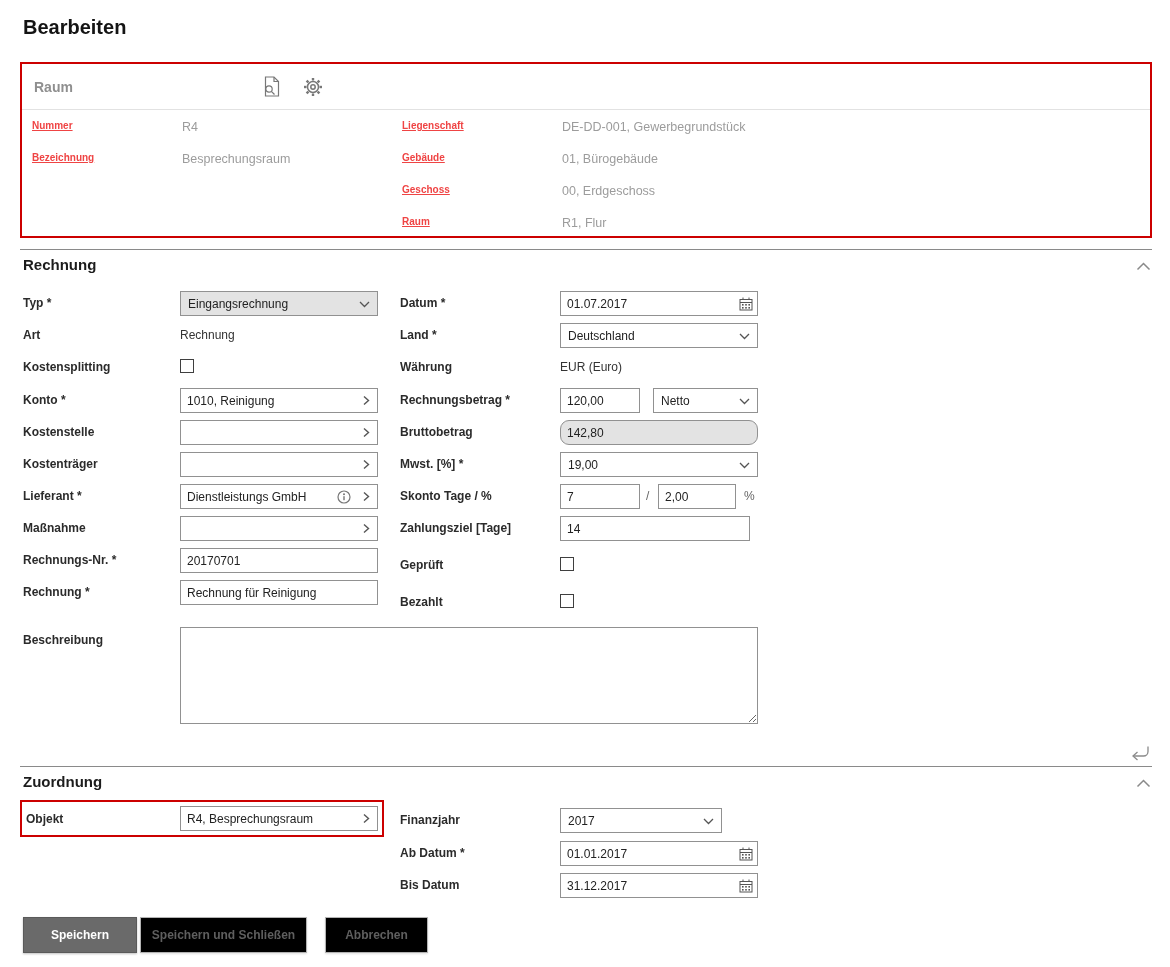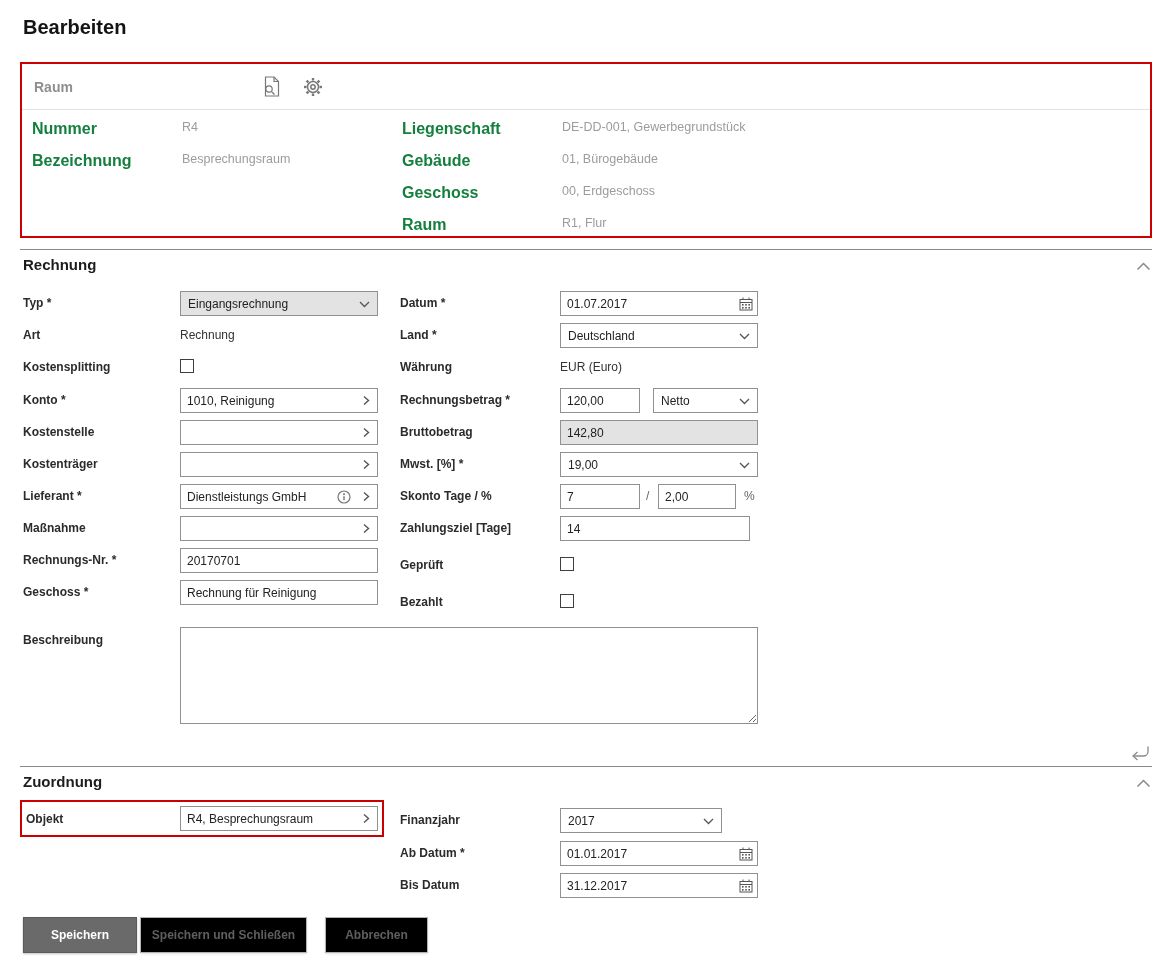--- a/index.html
+++ b/index.html
@@ -7,21 +7,21 @@
   body { background:#fff; font-family:"Liberation Sans", sans-serif; }
   .canvas { position:relative; width:1170px; height:967px; background:#fff; overflow:hidden; }
 
   .page-title { position:absolute; font-size:20px; font-weight:700; color:#141414; }
 
   .room-box { position:absolute; border:2px solid var(--highlight); box-sizing:border-box; background:#fff; }
   .room-header { position:absolute; left:0; top:0; right:0; height:46px; border-bottom:1px solid #e2e2e2;
                  display:flex; align-items:center; padding:0 12px; box-sizing:border-box; }
   .room-title { font-size:14px; font-weight:700; color:#8f8f8f; width:222px; }
   .icon-btn { display:inline-flex; align-items:center; justify-content:center; width:30px; height:30px; margin-right:12px; cursor:pointer; }
-  .room-label { position:absolute; font-size:16px; font-weight:700; color:#15803d; white-space:nowrap; }
+  .room-label { position:absolute; font-size:10px; font-weight:700; color:#ef4444; white-space:nowrap;text-decoration:underline; }
   .room-value { position:absolute; font-size:12.5px; color:#9c9c9c; white-space:nowrap; }
 
   .hrule { position:absolute; height:0; border-top:1px solid #8a8a8a; }
   .section-title { position:absolute; font-size:15px; font-weight:700; color:#1c1c1c; }
   .collapse-btn { position:absolute; cursor:pointer; width:18px; height:12px; display:flex; align-items:center; justify-content:center; }
 
   .field-label { position:absolute; font-size:12px; font-weight:700; color:#2b2b2b; white-space:nowrap; }
   .static-value { position:absolute; font-size:12px; color:#333; white-space:nowrap; }
 
   .ctl { position:absolute; height:25px; box-sizing:border-box; border:1px solid #919191; background:#fff;
@@ -175,21 +175,21 @@
           <polyline points="1,1.5 5.5,5.5 1,9.5" fill="none" stroke="#555" stroke-width="1.4"></polyline>
         </svg>
       </span>
   </div>
 
   <div class="field-label" style="left:23px;top:553px;">Rechnungs-Nr. *</div>
   <div class="ctl" style="left:180px;top:548px;width:198px;">
     <input value="20170701" style="">
   </div>
 
-  <div class="field-label" style="left:23px;top:585px;">Geschoss *</div>
+  <div class="field-label" style="left:23px;top:585px;">Rechnung *</div>
   <div class="ctl" style="left:180px;top:580px;width:198px;">
     <input value="Rechnung für Reinigung" style="">
   </div>
 
   <div class="field-label" style="left:23px;top:633px;">Beschreibung</div>
   <textarea class="beschreibung" style="left: 180px; top: 627px; width: 578px; height: 97px;"></textarea>
 
   <div class="field-label" style="left:400px;top:296px;">Datum *</div>
   <div class="ctl" style="left:560px;top:291px;width:198px;">
     <input value="01.07.2017" style="">
@@ -229,21 +229,21 @@
     <input value="120,00" style="">
   </div>
   <div class="ctl sel" style="left:653px;top:388px;width:105px;">
     <span class="sel-text">Netto</span>
     <span><svg width="11" height="7" viewBox="0 0 11 7">
           <polyline points="1,1 5.5,5.5 10,1" fill="none" stroke="#555" stroke-width="1.3"></polyline>
         </svg></span>
   </div>
 
   <div class="field-label" style="left:400px;top:425px;">Bruttobetrag</div>
-  <div class="ctl disabled" style="left:560px;top:420px;width:198px;">
+  <div class="ctl disabled" style="left:560px;top:420px;width:198px;border-radius:9px;">
     <input readonly="" value="142,80" style="">
   </div>
 
   <div class="field-label" style="left:400px;top:457px;">Mwst. [%] *</div>
   <div class="ctl sel" style="left:560px;top:452px;width:198px;">
     <span class="sel-text">19,00</span>
     <span><svg width="11" height="7" viewBox="0 0 11 7">
           <polyline points="1,1 5.5,5.5 10,1" fill="none" stroke="#555" stroke-width="1.3"></polyline>
         </svg></span>
   </div>

